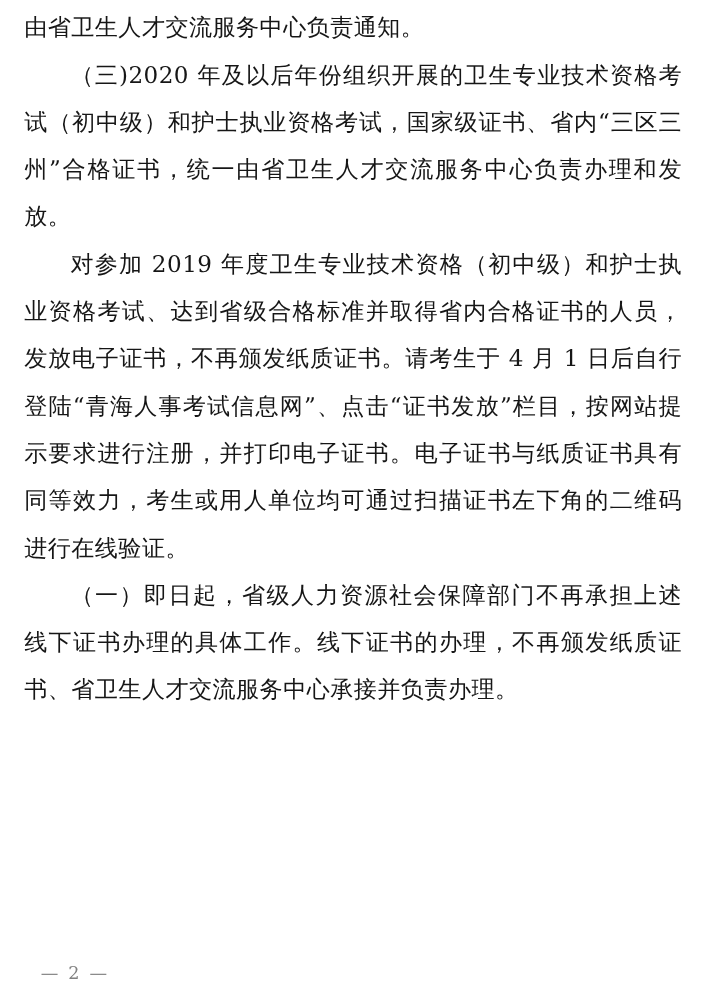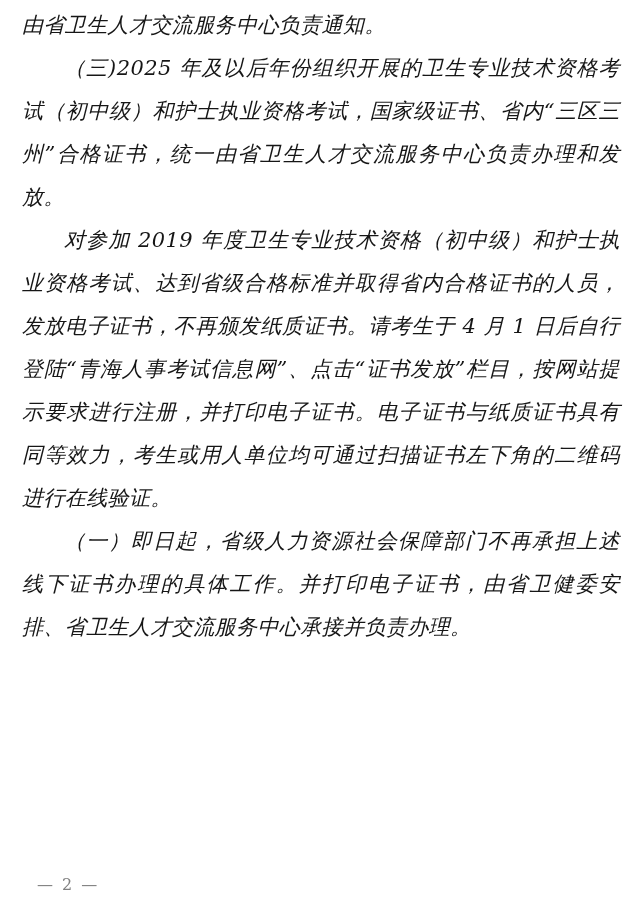--- a/index.html
+++ b/index.html
@@ -13,21 +13,20 @@
     height: 906px;
     background: #ffffff;
     box-sizing: border-box;
     padding: 4px 21px 0 22px;
     overflow: hidden;
     font-family: "DejaVu Serif", "Liberation Serif", serif;
     color: #161616;
   }
   .body-text {
     width: 100%;
-    font-style: italic;
   }
   .para {
     margin: 0;
     font-size: 21px;
     line-height: 43px;
     text-align: justify;
     text-justify: inter-ideograph;
     text-indent: 2em;
     letter-spacing: 0.4px;
     word-break: break-all;
@@ -44,19 +43,19 @@
     color: #808080;
     font-family: "DejaVu Serif", "Liberation Serif", serif;
   }
 </style>
 </head>
 <body>
 
 <div class="page">
   <div class="body-text">
     <p class="para no-indent">由省卫生人才交流服务中心负责通知。</p>
-    <p class="para">（三)2025 年及以后年份组织开展的卫生专业技术资格考试（初中级）和护士执业资格考试，国家级证书、省内“三区三州”合格证书，统一由省卫生人才交流服务中心负责办理和发放。</p>
+    <p class="para">（三)2020 年及以后年份组织开展的卫生专业技术资格考试（初中级）和护士执业资格考试，国家级证书、省内“三区三州”合格证书，统一由省卫生人才交流服务中心负责办理和发放。</p>
     <p class="para">对参加 2019 年度卫生专业技术资格（初中级）和护士执业资格考试、达到省级合格标准并取得省内合格证书的人员，发放电子证书，不再颁发纸质证书。请考生于 4 月 1 日后自行登陆“青海人事考试信息网”、点击“证书发放”栏目，按网站提示要求进行注册，并打印电子证书。电子证书与纸质证书具有同等效力，考生或用人单位均可通过扫描证书左下角的二维码进行在线验证。</p>
-    <p class="para">（一）即日起，省级人力资源社会保障部门不再承担上述线下证书办理的具体工作。并打印电子证书，由省卫健委安排、省卫生人才交流服务中心承接并负责办理。</p>
+    <p class="para">（一）即日起，省级人力资源社会保障部门不再承担上述线下证书办理的具体工作。线下证书的办理，不再颁发纸质证书、省卫生人才交流服务中心承接并负责办理。</p>
 
   </div>
   <div class="page-number">— 2 —</div>
 </div>
 
 </body></html>

